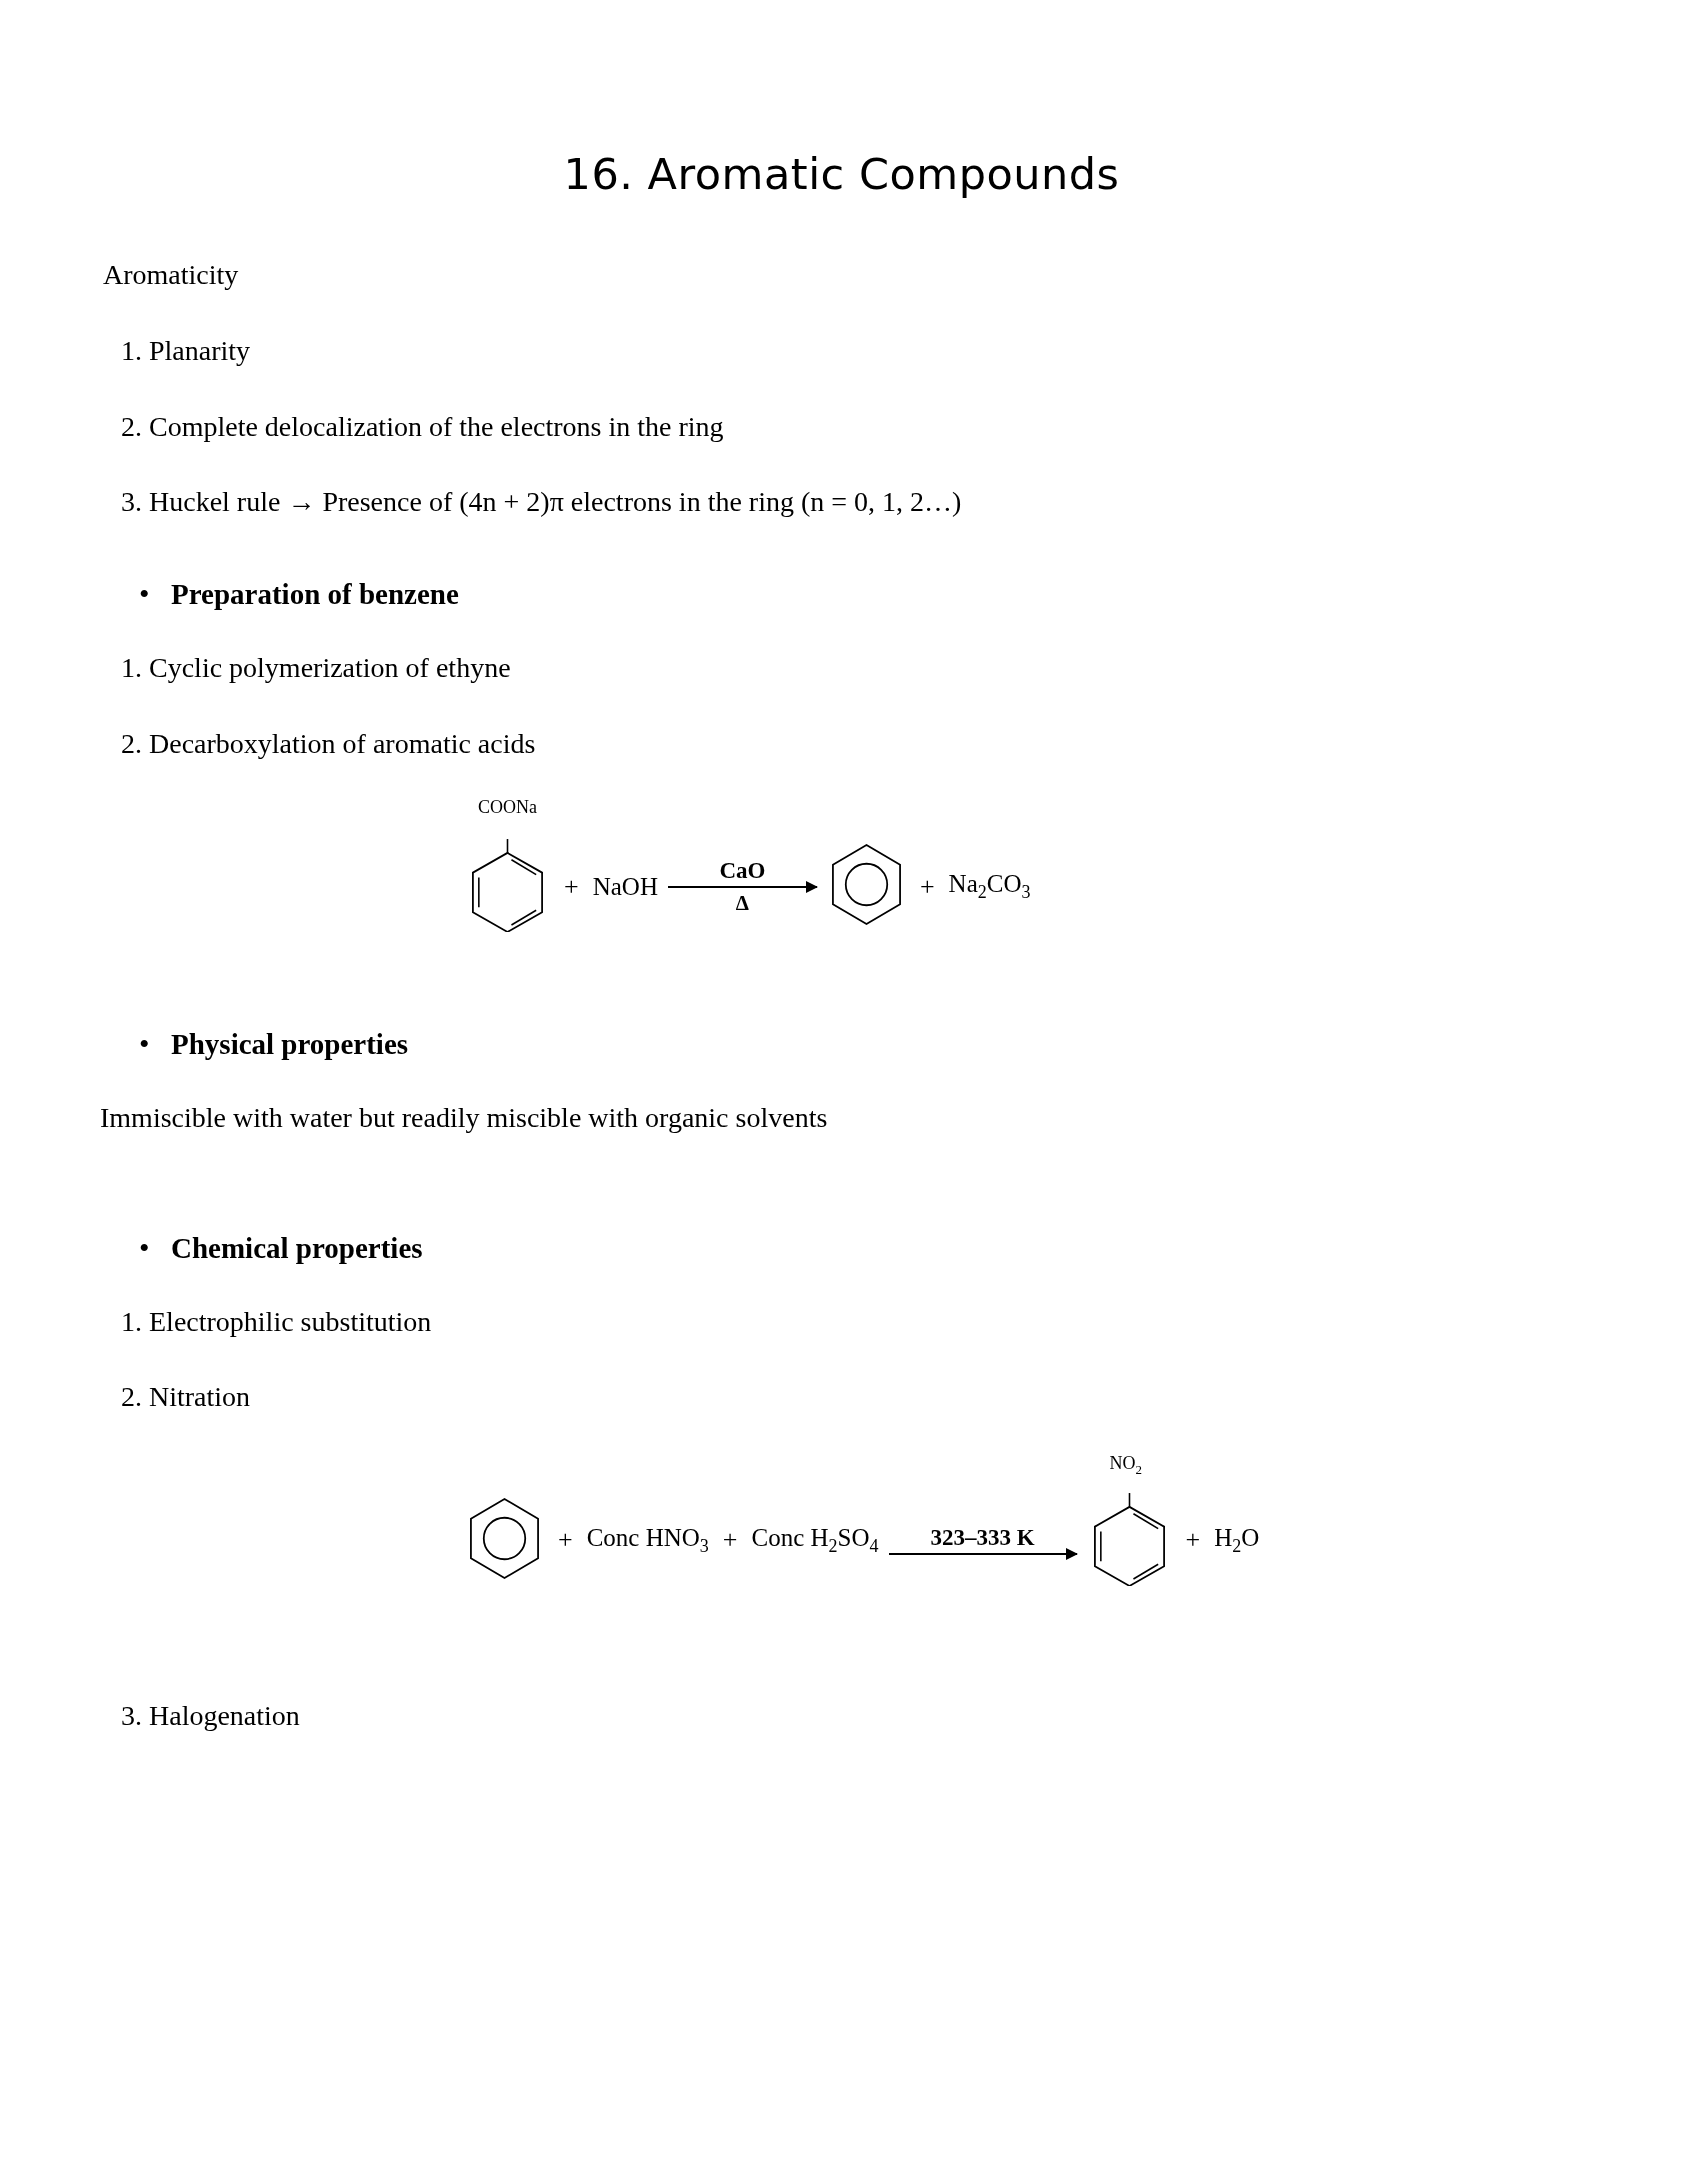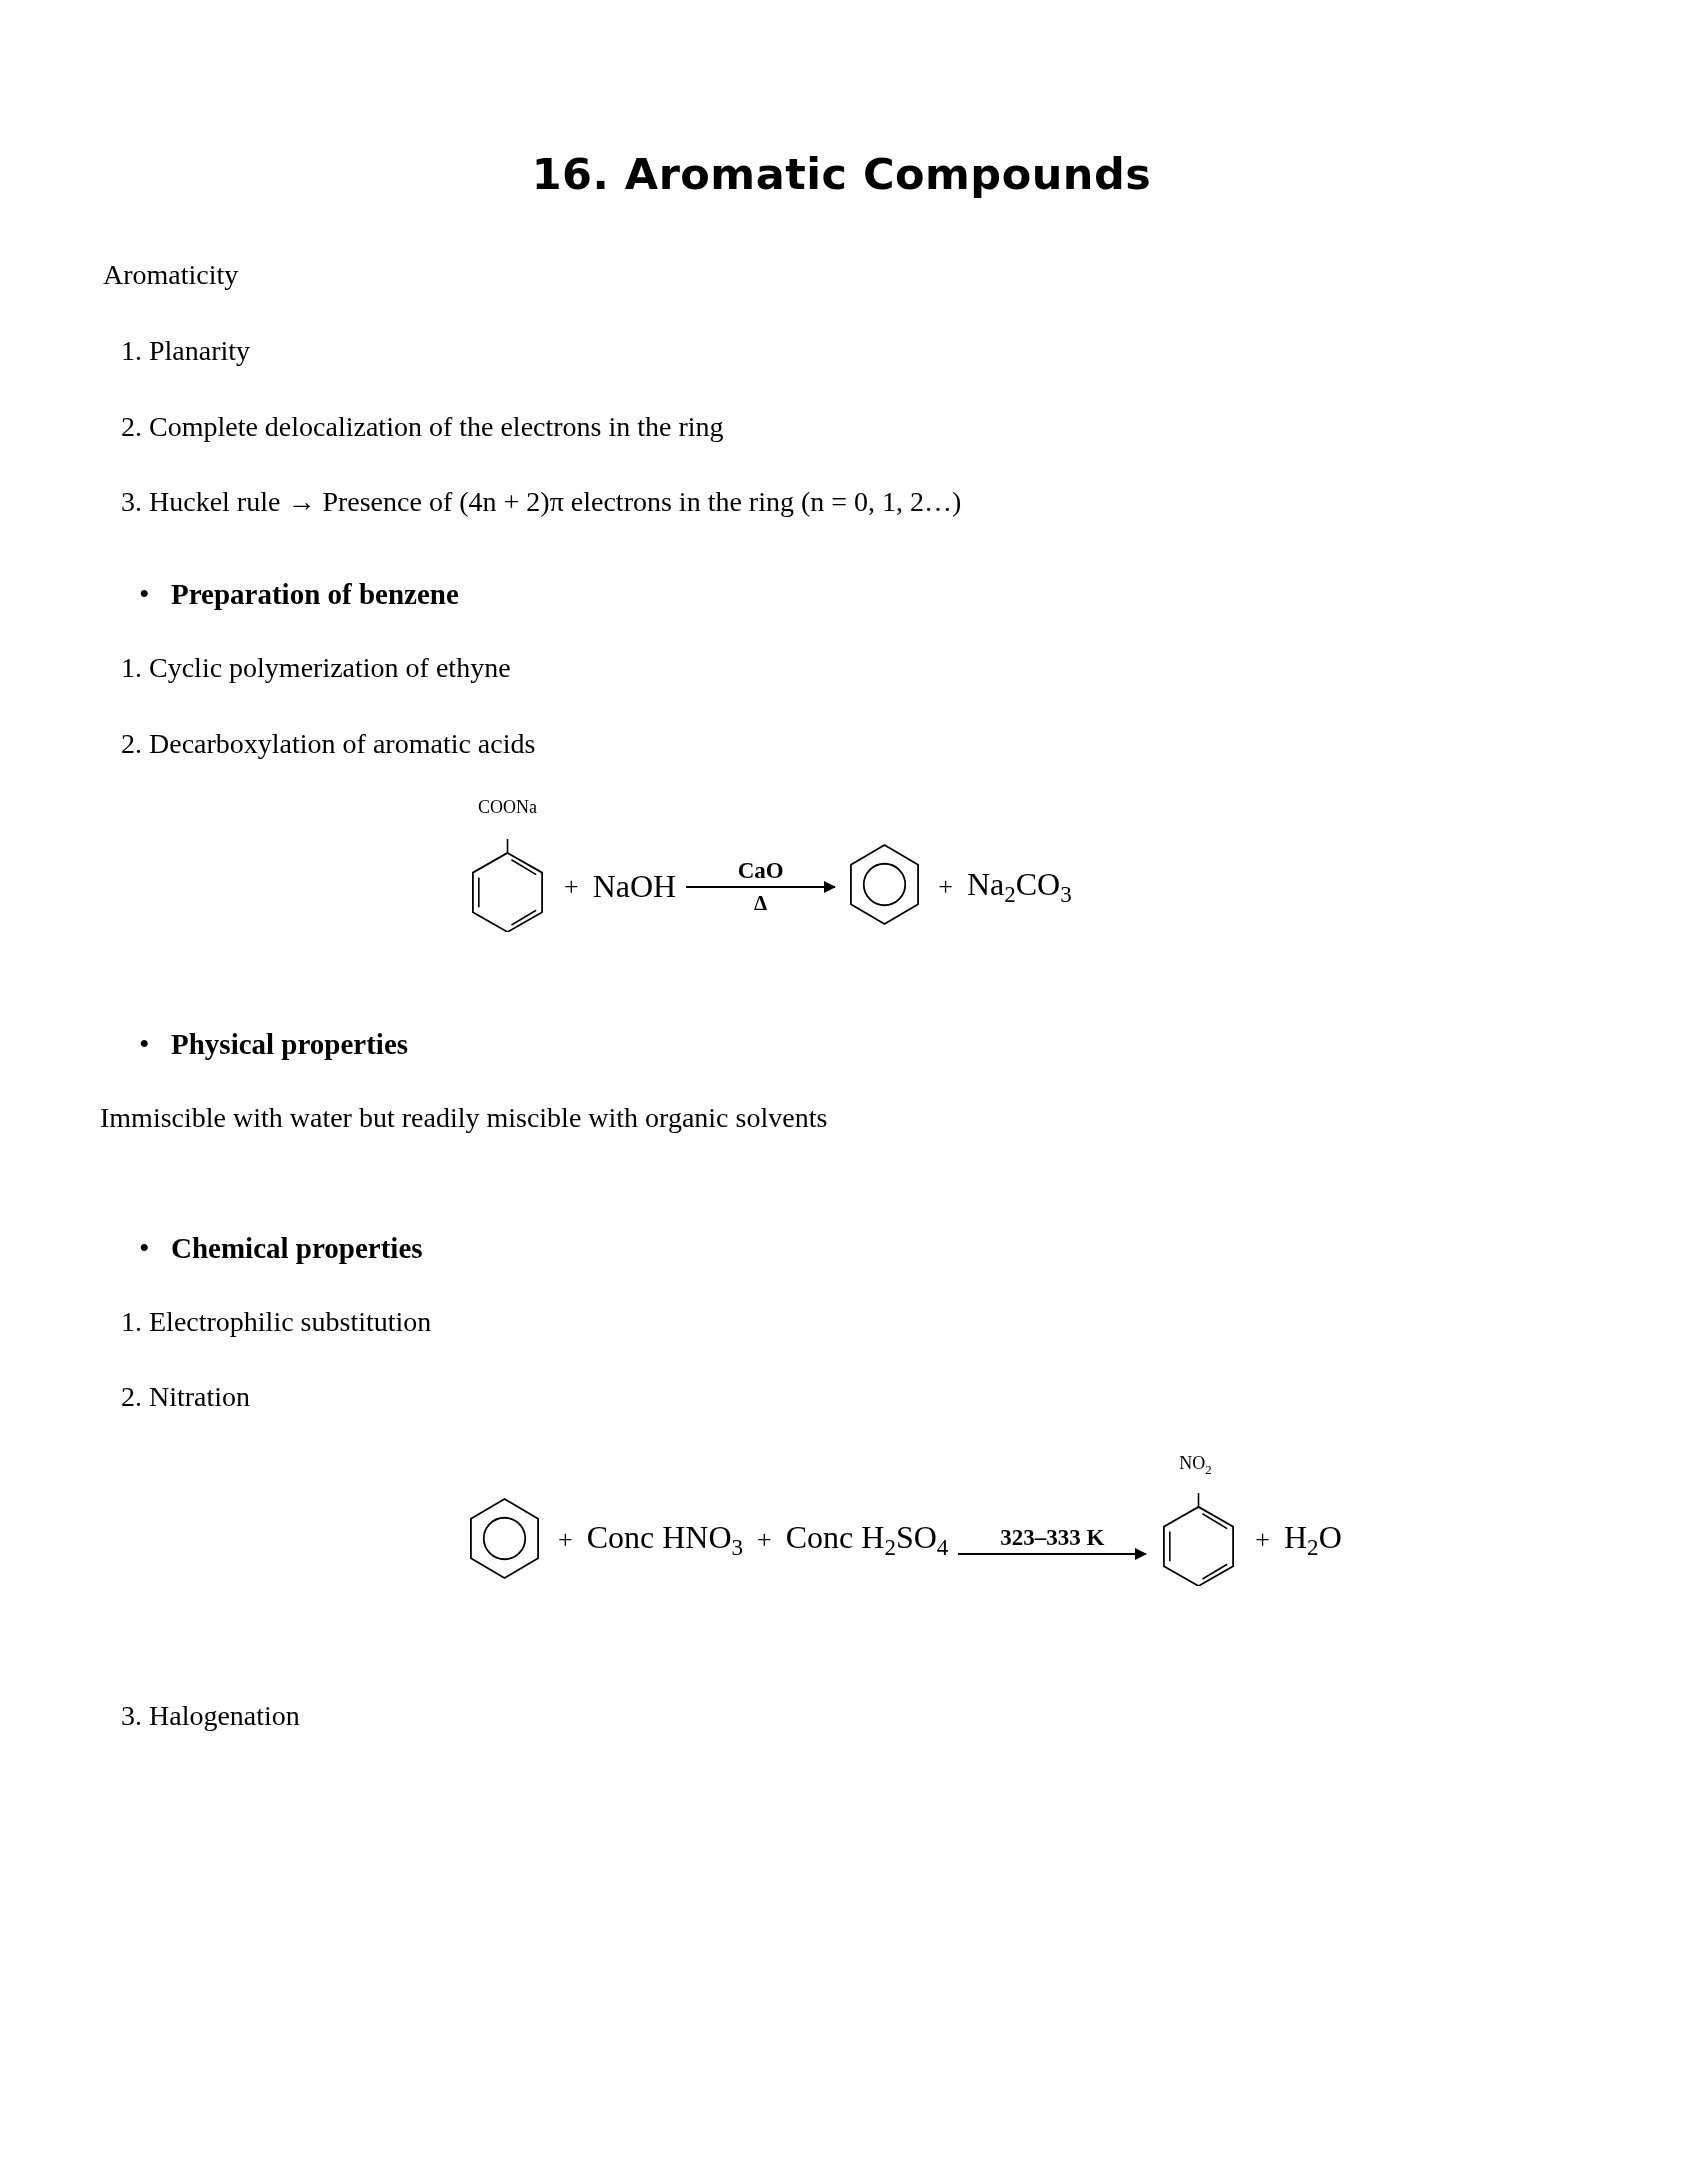--- a/index.html
+++ b/index.html
@@ -19,21 +19,21 @@
     position: relative;
     width: 1683px;
     height: 2178px;
     padding: 0;
     box-sizing: border-box;
   }
 
   .doc-title {
     text-align: center;
     font-family: "DejaVu Sans", sans-serif;
-    font-weight: bold;
+    font-weight: normal;
     font-size: 43px;
     letter-spacing: 0.5px;
     margin: 0;
     padding-top: 149px;
   }
 
   .section-heading {
     font-family: "Liberation Serif", serif;
     font-weight: bold;
     font-size: 28px;
@@ -75,21 +75,21 @@
     margin-top: 24px;
     height: 168px;
   }
   .rx-row {
     display: flex;
     align-items: center;
     justify-content: flex-start;
     height: 100%;
   }
   .rx-item {
-    font-size: 32px;
+    font-size: 25px;
     font-family: "Liberation Serif", serif;
     white-space: nowrap;
   }
   .plus {
     font-size: 26px;
     margin: 0 14px;
   }
 
   .ring-wrap {
     position: relative;

